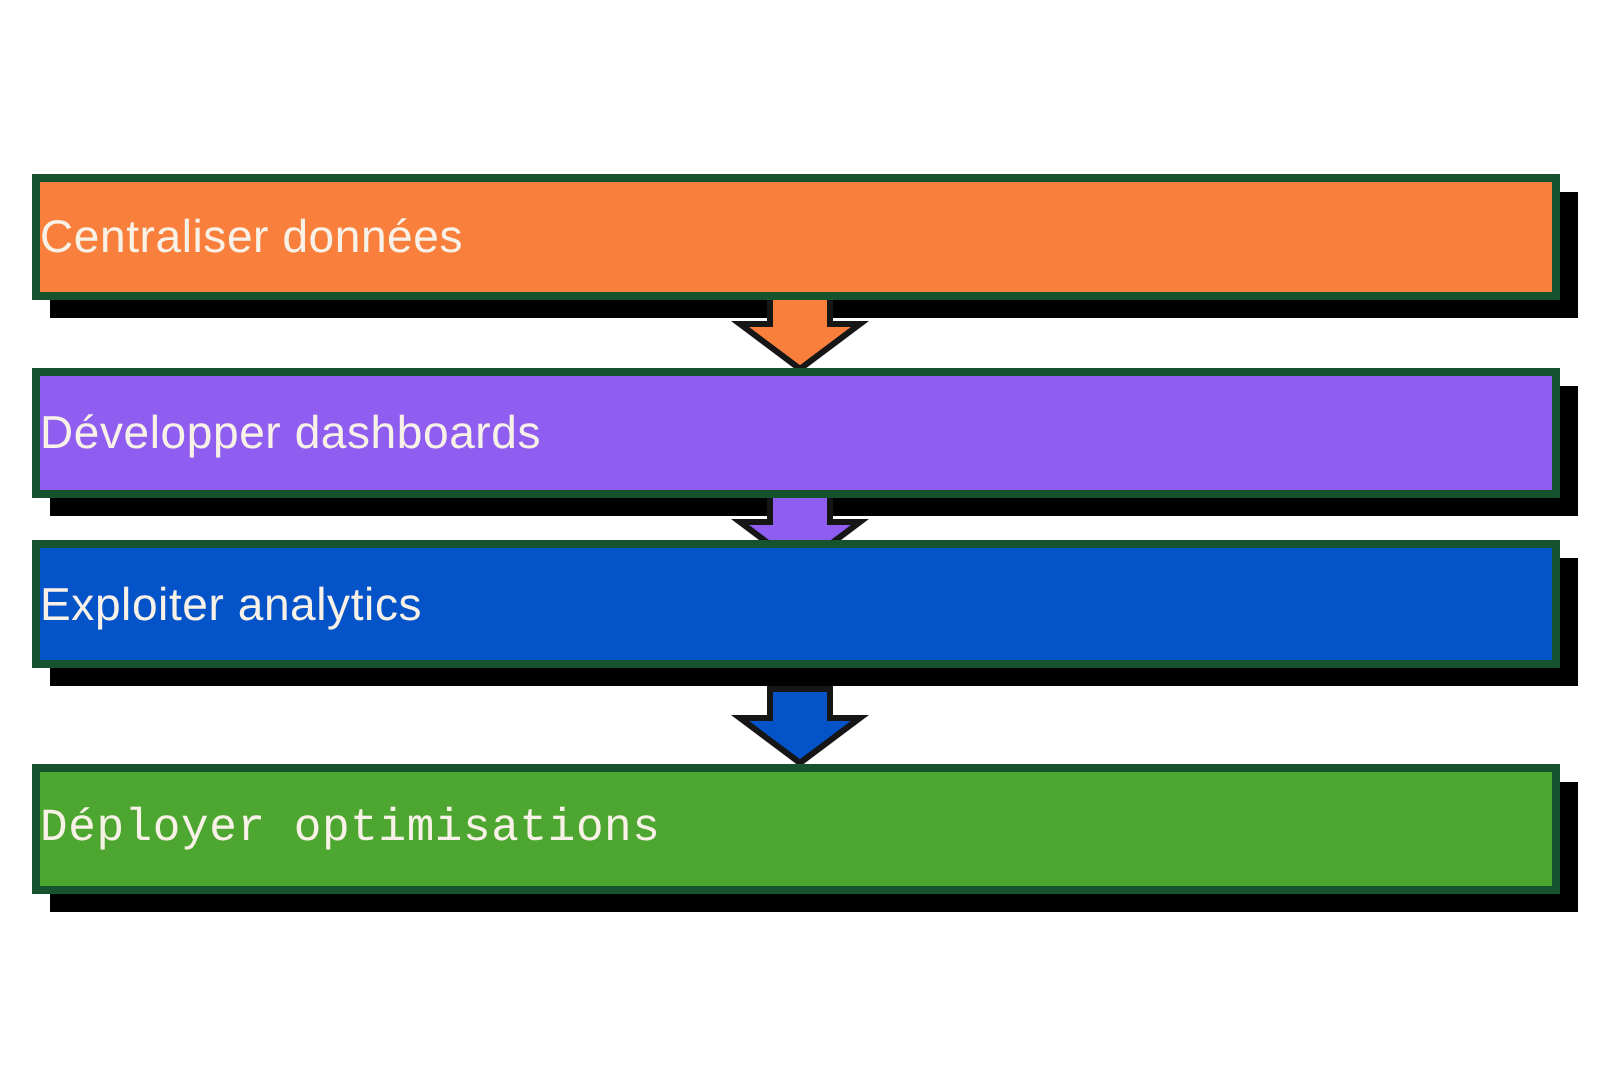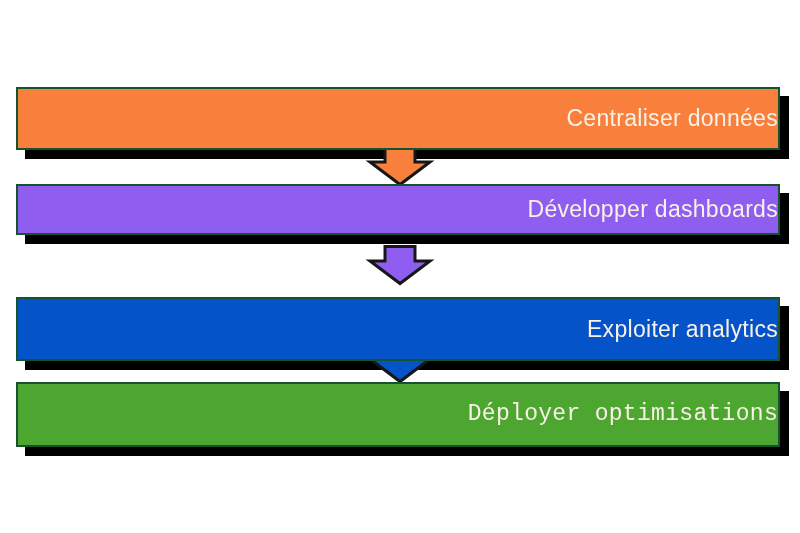--- a/index.html
+++ b/index.html
@@ -13,39 +13,39 @@
   .step{position:absolute;left:16px;width:764px;}
   .shadow{
     position:absolute;left:9px;top:9px;
     width:100%;height:100%;
     background:#000000;
     z-index:1;
   }
   .bar{
     position:absolute;left:0;top:0;
     width:100%;height:100%;
-    border:2px solid #14532d;
+    border:4px solid #14532d;
     box-sizing:border-box;
-    display:flex;align-items:center;justify-content:flex-end;
+    display:flex;align-items:center;justify-content:flex-start;
     z-index:3;
   }
   .bar span{
     font-size:23px;
     font-weight:500;
     letter-spacing:.3px;
     line-height:1;
   }
   .arrow{
     position:absolute;left:363px;width:74px;height:40px;
     z-index:2;overflow:visible;
   }
   
   .step-1{top:87px;height:63px;}
-  .step-2{top:184px;height:51px;}
-  .step-3{top:297px;height:64px;}
+  .step-2{top:184px;height:65px;}
+  .step-3{top:270px;height:64px;}
   .step-4{top:382px;height:65px;}
   .arrow-1{top:146px;}
   .arrow-2{top:245px;}
   .arrow-3{top:343px;}
 </style>
 </head>
 <body>
 
 <div class="stage">
 

